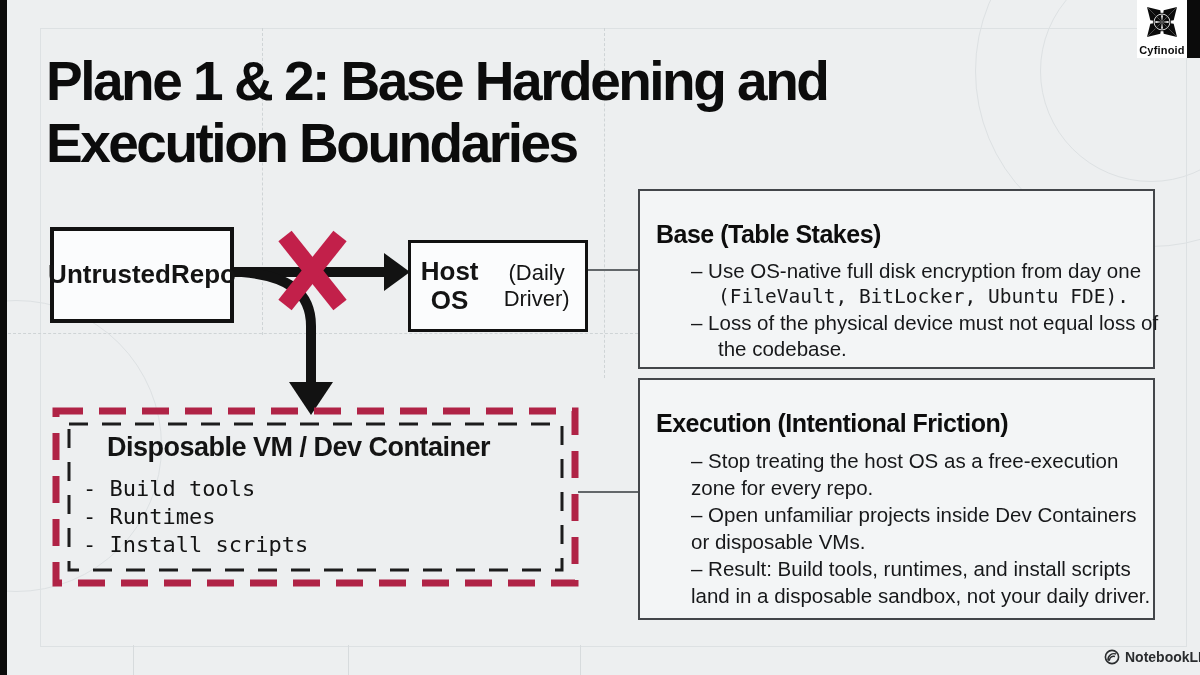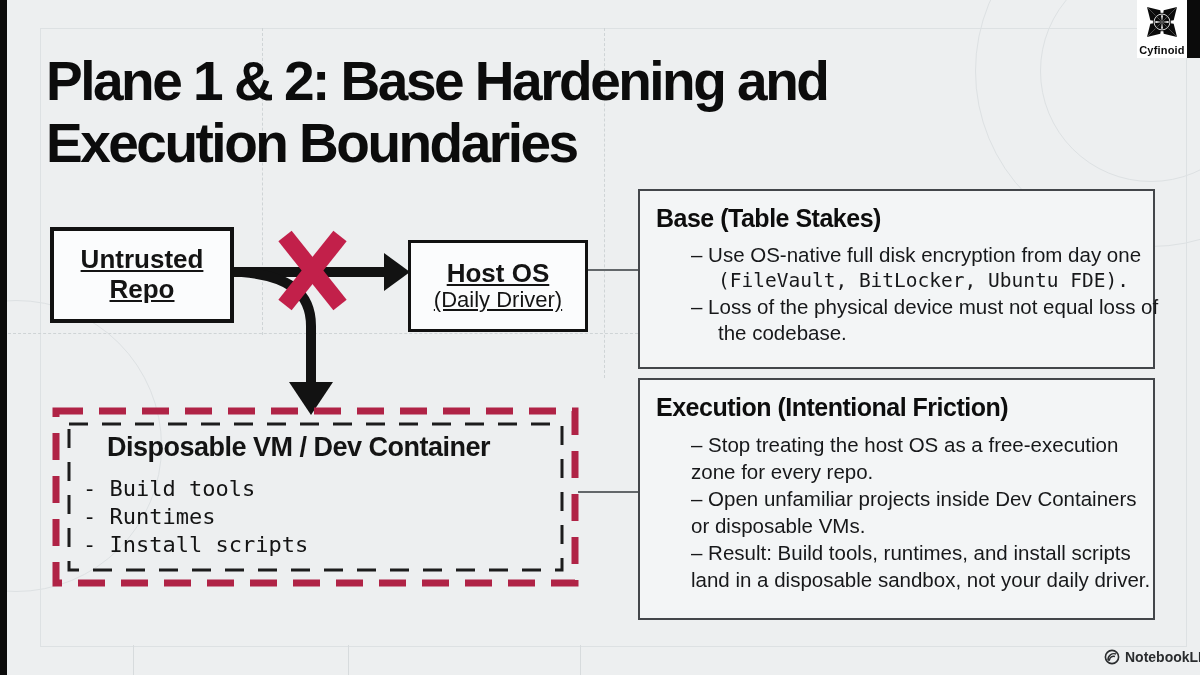--- a/index.html
+++ b/index.html
@@ -28,39 +28,39 @@
     position:absolute;left:46px;top:50px;width:1000px;
     font-size:55px;font-weight:bold;letter-spacing:-2.5px;line-height:1.13;
     color:#0c0c0c;
   }
 
   
   .overlay{position:absolute;left:0;top:0;pointer-events:none;}
 
   
   .node{
-    position:absolute;background:#fbfcfd;display:flex;flex-direction:column;
-    align-items:center;justify-content:center;text-align:center;text-decoration:underline;
+    position:absolute;background:#fbfcfd;display:flex;flex-direction:row;
+    align-items:center;justify-content:center;text-align:center;
   }
   .untrusted{left:50px;top:227px;width:176px;height:88px;border:4px solid #111;}
   .untrusted .l{font-size:26px;font-weight:bold;line-height:1.15;}
   .hostos{left:408px;top:240px;width:174px;height:86px;border:3px solid #111;}
   .hostos .t{font-size:26px;font-weight:bold;line-height:1.1;}
   .hostos .s{font-size:22px;line-height:1.2;}
 
   
   .disposable-content{position:absolute;left:80px;top:432px;width:480px;}
   .disposable-title{font-size:27px;font-weight:bold;margin:0 0 12px 27px;letter-spacing:-0.5px;}
   .disposable-list{font-family:"DejaVu Sans Mono","Liberation Mono",monospace;
     font-size:22px;line-height:28px;margin-left:3px;white-space:nowrap;}
 
   
   .panel{
     position:absolute;left:638px;width:517px;background:#f3f5f6;
-    border:2px solid #43464a;box-sizing:border-box;padding:13px 16px;
+    border:2px solid #43464a;box-sizing:border-box;padding:29px 16px;
   }
   .panel-base{top:189px;height:180px;}
   .panel-exec{top:378px;height:242px;}
   .panel h2{margin:0 0 9px 0;font-size:25px;font-weight:bold;letter-spacing:-0.5px;color:#0d0d0d;}
   .panel .lines{font-size:20.5px;color:#17181a;margin-left:35px;}
   .panel-base .lines > div{line-height:26px;}
   .panel-exec .lines > div{line-height:27px;}
   .panel .lines > div{white-space:nowrap;}
   .panel .lines > div.indent{padding-left:27px;}
   .panel .lines > div.mono{font-family:"DejaVu Sans Mono","Liberation Mono",monospace;font-size:19.5px;}

